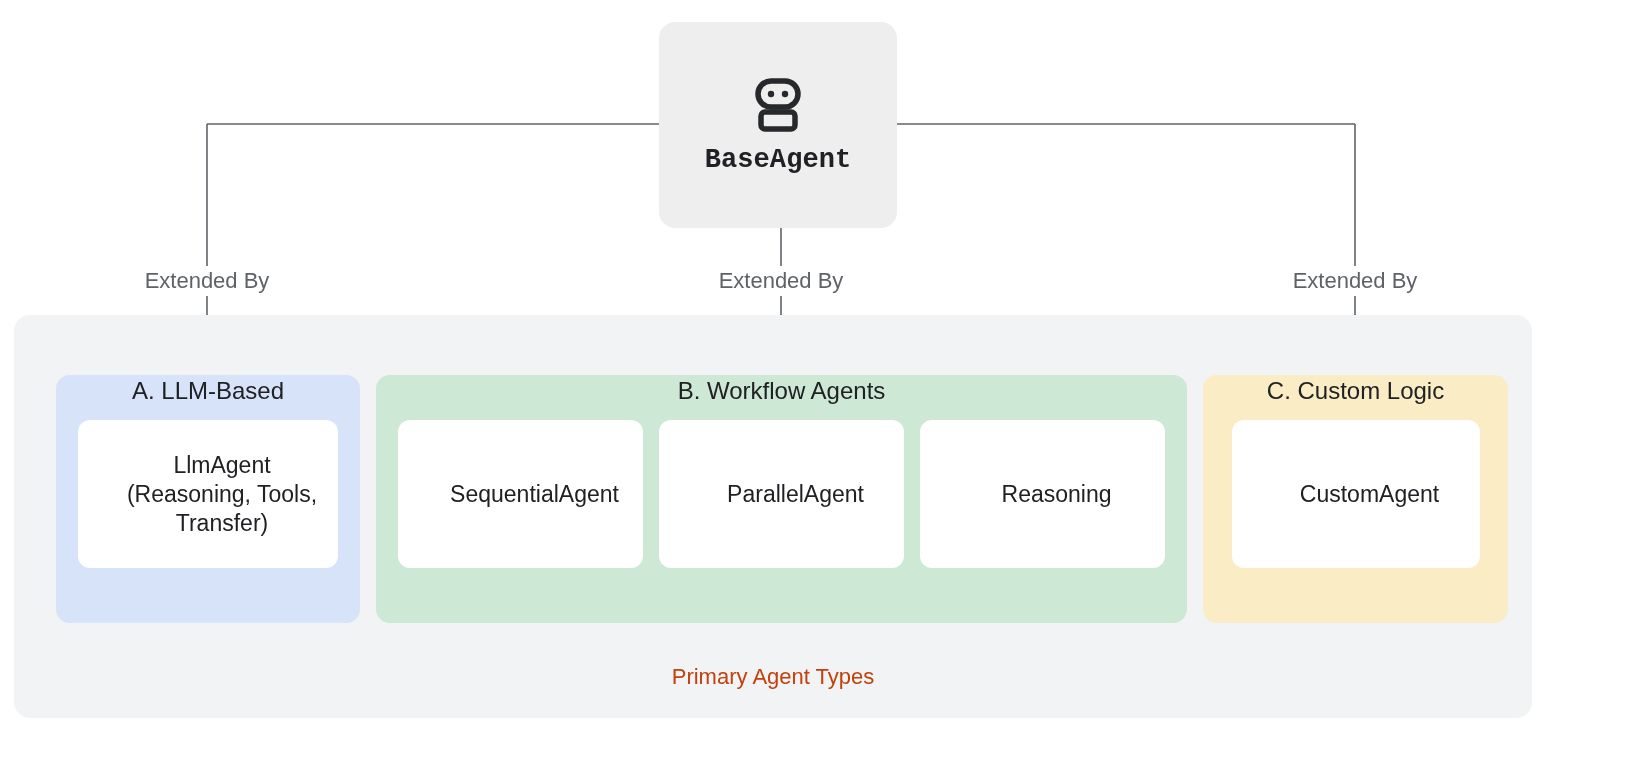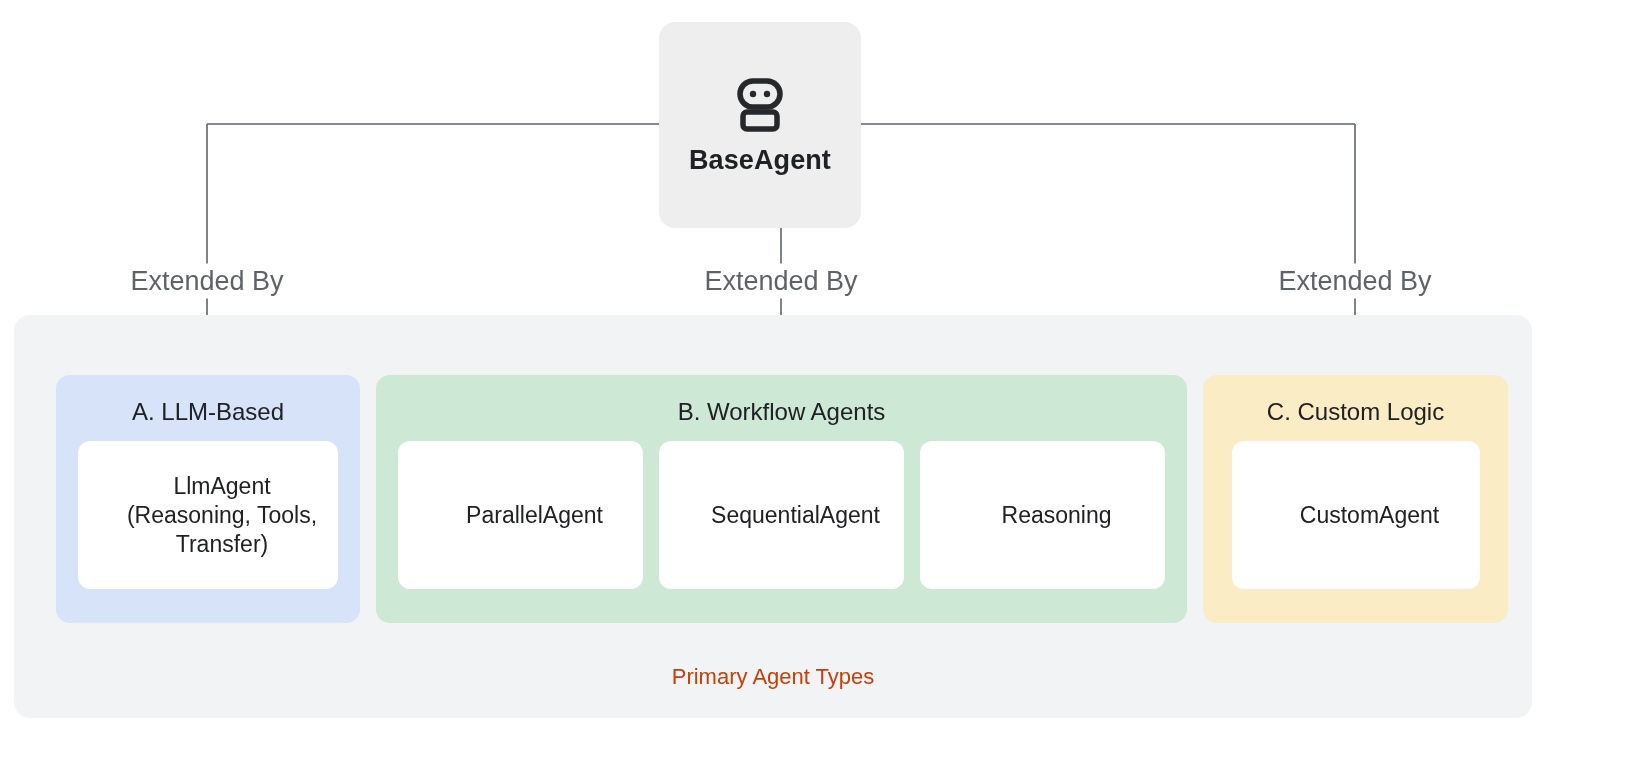--- a/index.html
+++ b/index.html
@@ -29,48 +29,49 @@
     width: 1646px;
     height: 772px;
     pointer-events: none;
   }
 
   
   .root-card {
     position: absolute;
     left: 659px;
     top: 22px;
-    width: 202px;
+    width: 238px;
     height: 206px;
     background: #eeeeee;
     border-radius: 16px;
     display: flex;
     flex-direction: column;
     align-items: center;
     justify-content: center;
     gap: 14px;
     z-index: 3;
+    font-family: Liberation Mono, monospace;
   }
   .root-icon {
     width: 56px;
     height: 56px;
     display: block;
   }
   .root-label {
     font-size: 27px;
     font-weight: bold;
     color: #202124;
     letter-spacing: 0.1px;
     line-height: 1;
   }
 
   
   .edge-label {
     position: absolute;
-    font-size: 27px;
+    font-size: 22px;
     color: #5f6368;
     white-space: nowrap;
     transform: translate(-50%, -50%);
     background: #ffffff;
     padding: 2px 6px;
     z-index: 2;
   }
 
   
   .group-container {
@@ -94,21 +95,21 @@
   }
 
   
   .cat-box {
     position: absolute;
     top: 375px;
     height: 248px;
     border-radius: 14px;
     z-index: 2;
     box-sizing: border-box;
-    padding-top: 24px;
+    padding-top: 3px;
     display: flex;
     flex-direction: column;
     align-items: center;
   }
   .cat-box.a { left: 56px;   width: 304px; background: #d7e3f8; }
   .cat-box.b { left: 376px;  width: 811px; background: #cde8d5; }
   .cat-box.c { left: 1203px; width: 305px; background: #faecc4; }
 
   .cat-title {
     font-size: 24px;
@@ -196,24 +197,24 @@
 (Reasoning, Tools,
 Transfer)</span>
       </div>
     </div>
   </div>
 
   <div class="cat-box b">
     <div class="cat-title">B. Workflow Agents</div>
     <div class="cat-items">
       <div class="agent-card">
+        <span class="multiline">SequentialAgent</span>
+      </div>
+      <div class="agent-card">
         <span class="multiline">ParallelAgent</span>
-      </div>
-      <div class="agent-card">
-        <span class="multiline">SequentialAgent</span>
       </div>
       <div class="agent-card">
         <span class="multiline">Reasoning</span>
       </div>
     </div>
   </div>
 
   <div class="cat-box c">
     <div class="cat-title">C. Custom Logic</div>
     <div class="cat-items">

